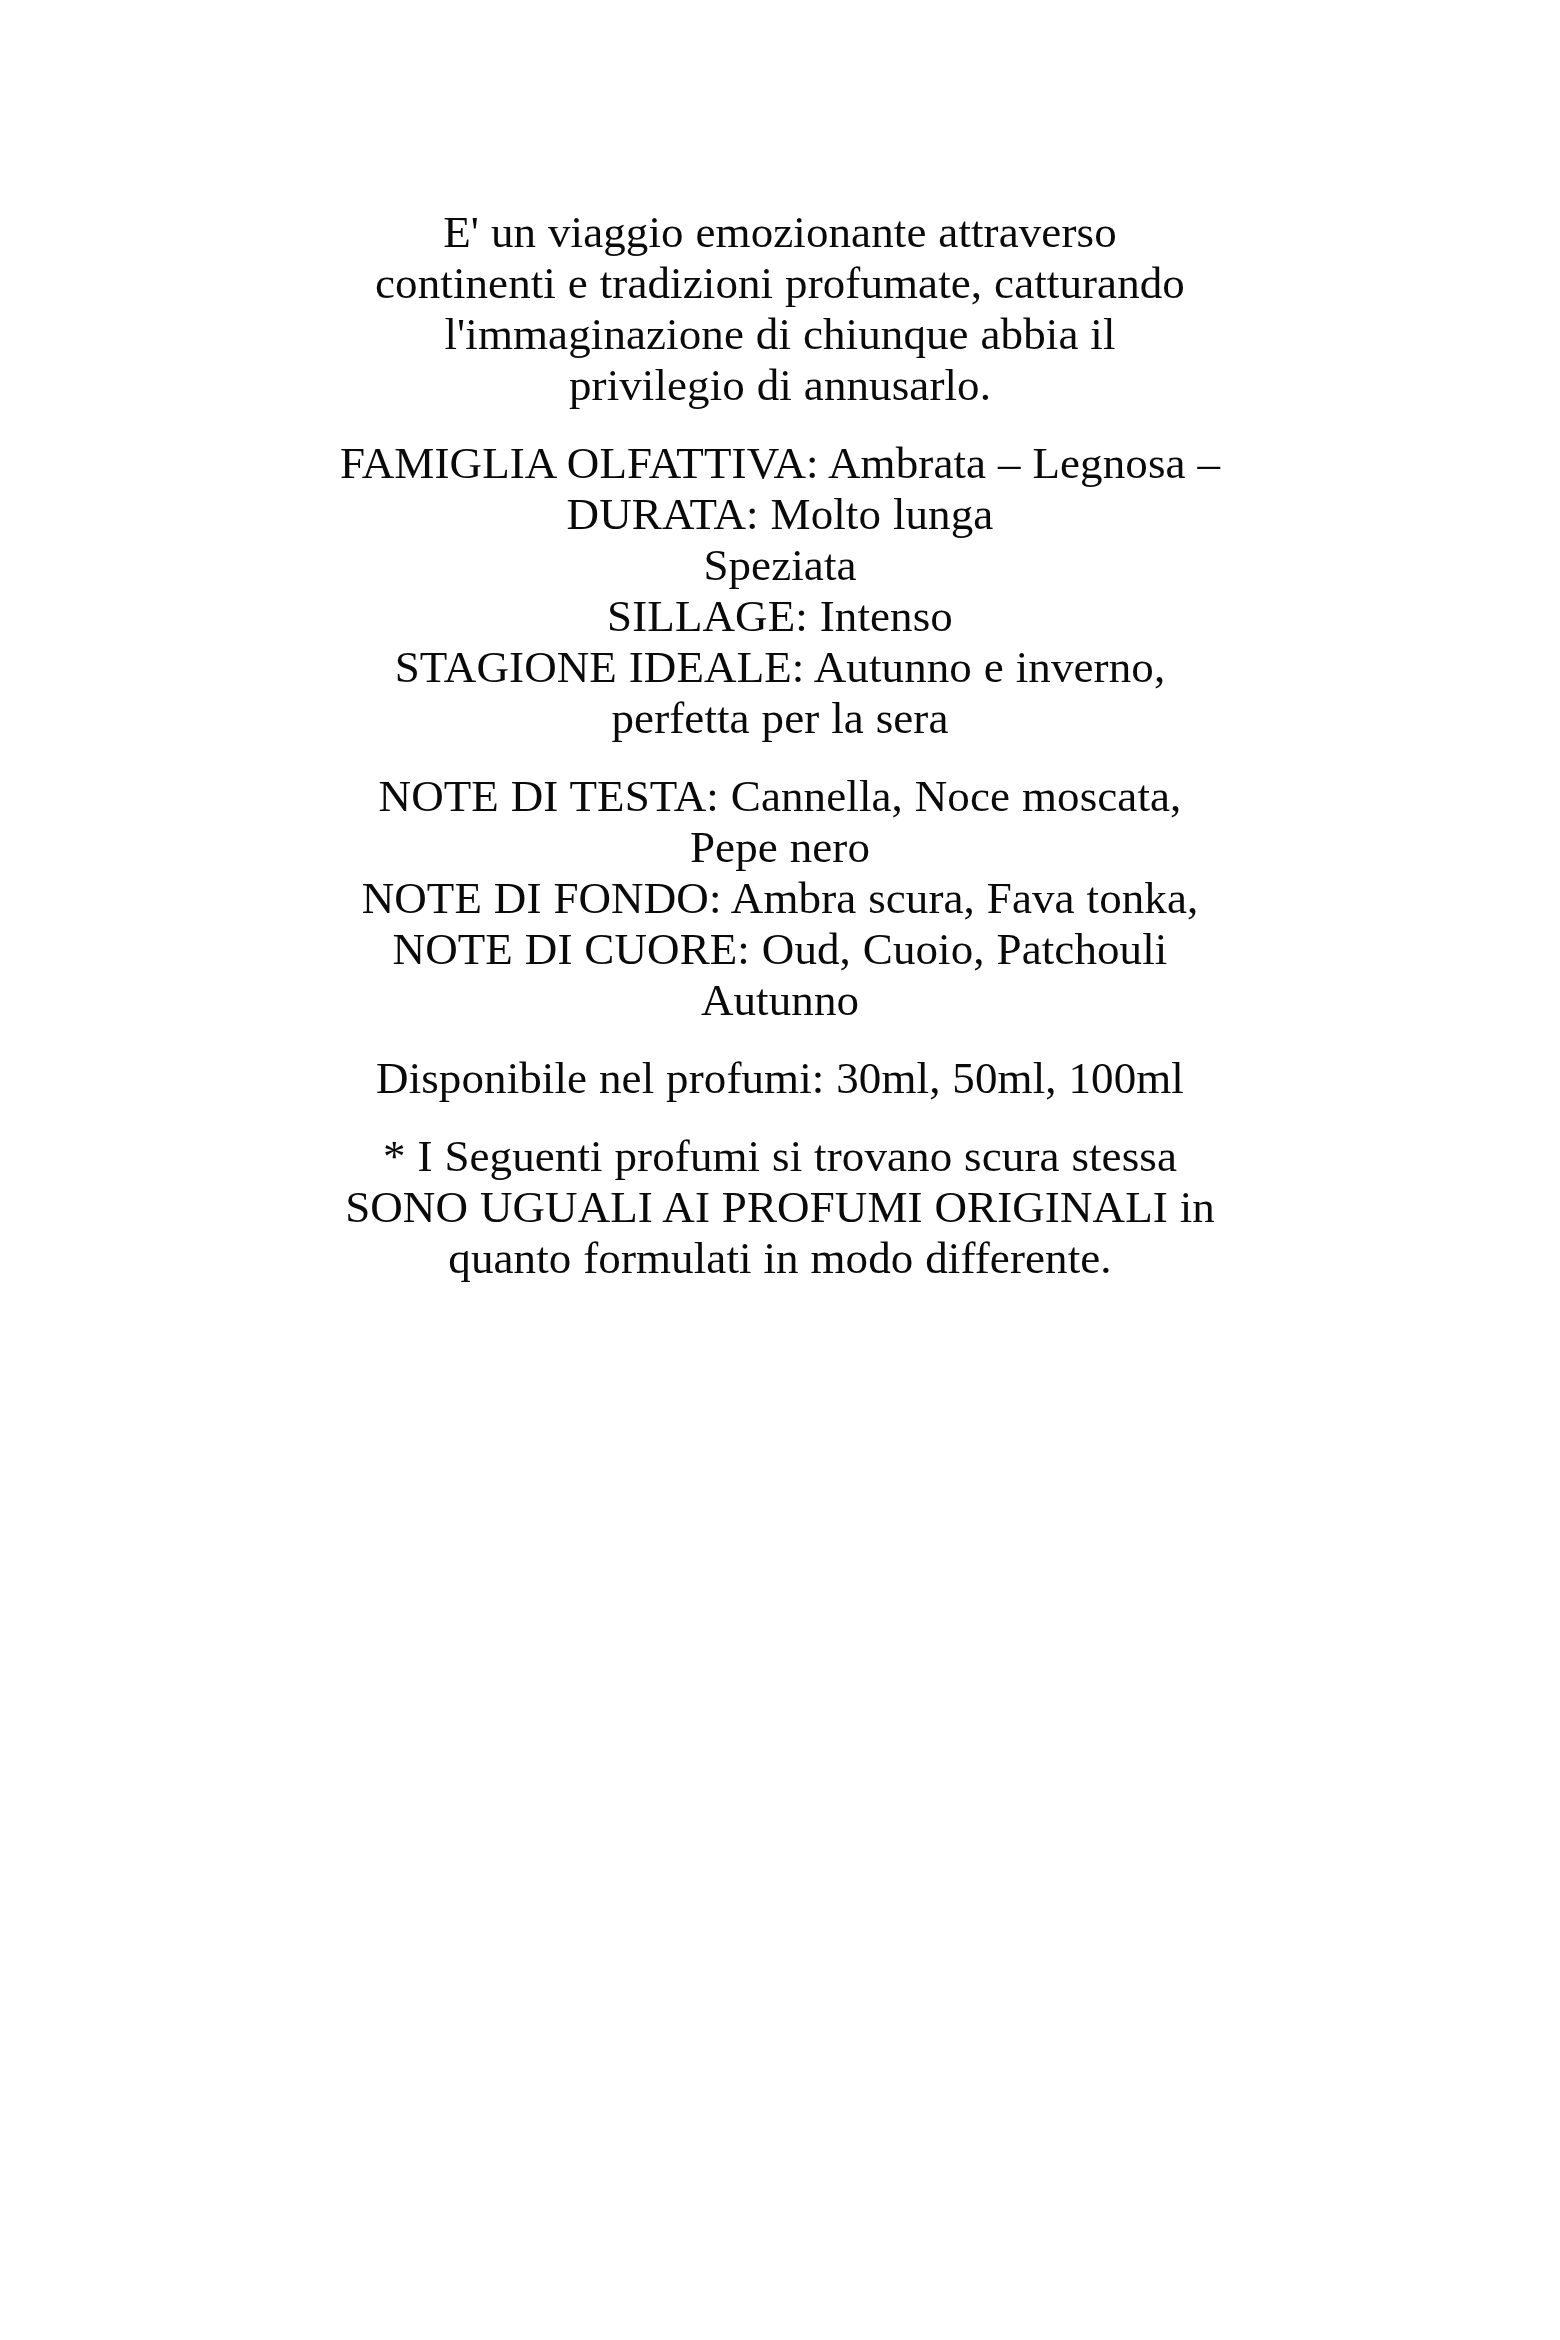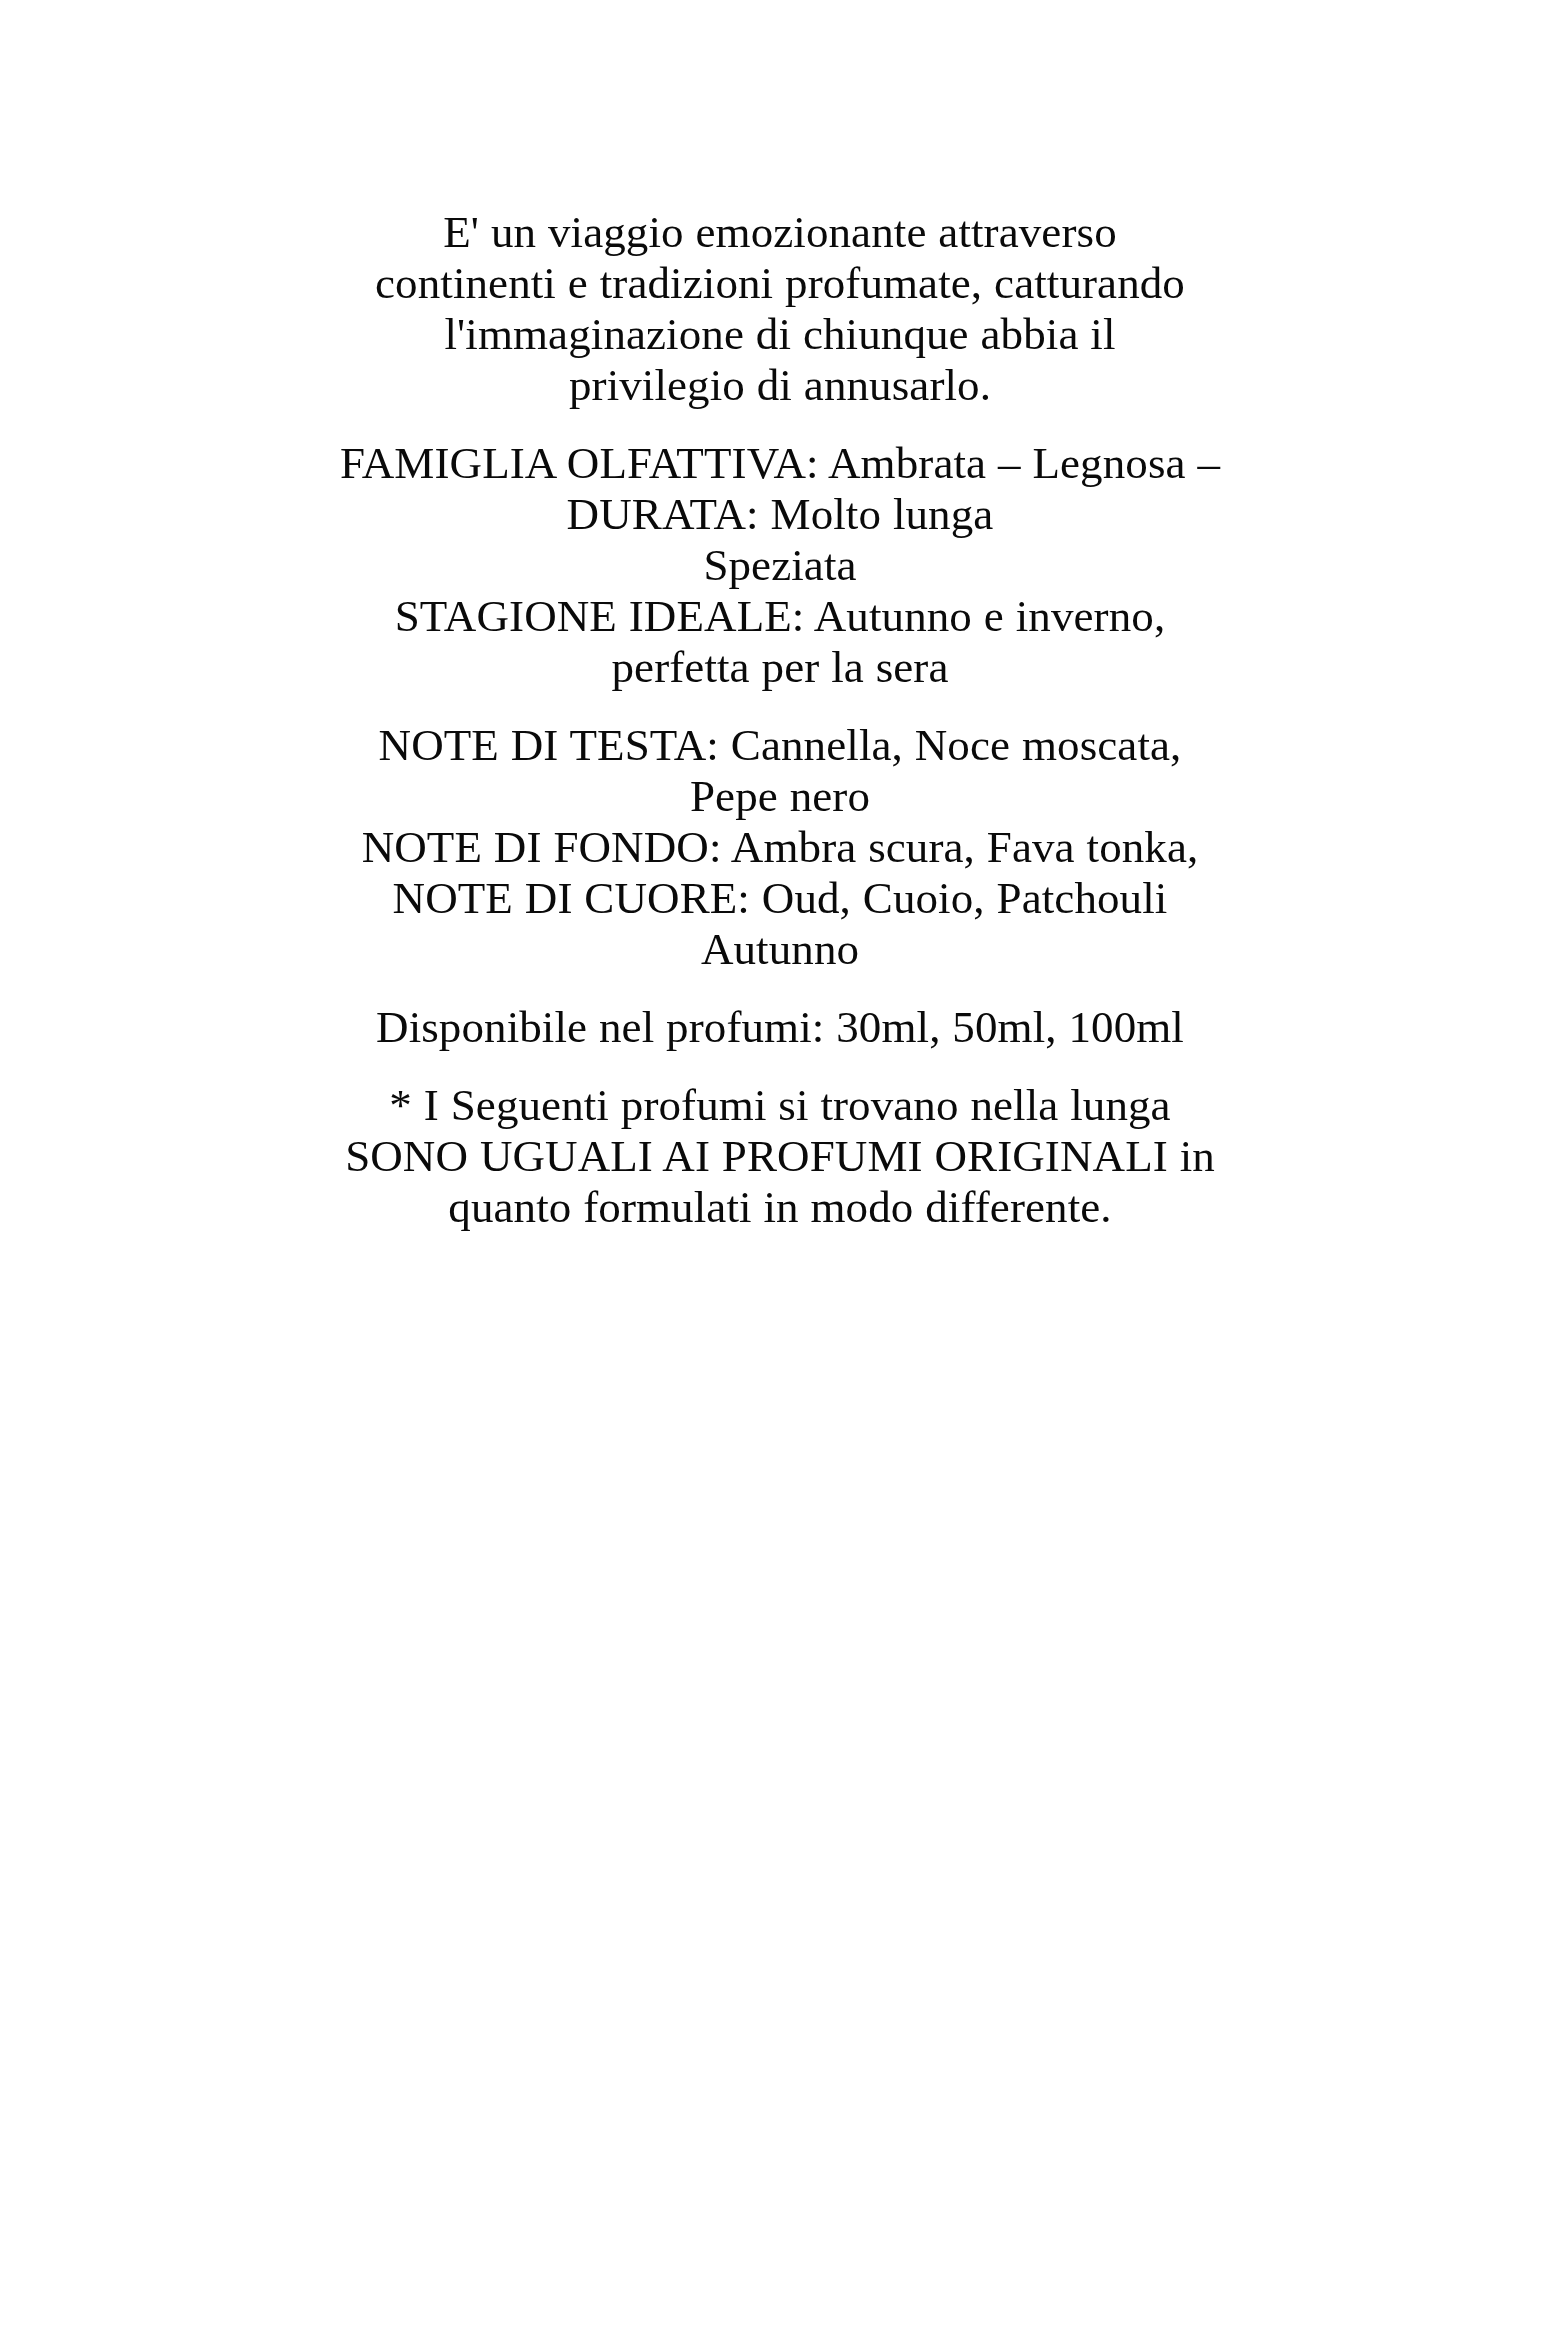--- a/index.html
+++ b/index.html
@@ -61,37 +61,38 @@
       <span class="line">E' un viaggio emozionante attraverso</span>
       <span class="line">continenti e tradizioni profumate, catturando</span>
       <span class="line">l'immaginazione di chiunque abbia il</span>
       <span class="line">privilegio di annusarlo.</span>
     </p>
 
     <p class="para">
       <span class="line">FAMIGLIA OLFATTIVA: Ambrata – Legnosa –</span>
       <span class="line">DURATA: Molto lunga</span>
       <span class="line">Speziata</span>
+      <span class="line">SILLAGE: Intenso</span>
       <span class="line">STAGIONE IDEALE: Autunno e inverno,</span>
       <span class="line">perfetta per la sera</span>
     </p>
 
     <p class="para">
       <span class="line">NOTE DI TESTA: Cannella, Noce moscata,</span>
       <span class="line">Pepe nero</span>
       <span class="line">NOTE DI FONDO: Ambra scura, Fava tonka,</span>
       <span class="line">NOTE DI CUORE: Oud, Cuoio, Patchouli</span>
       <span class="line">Autunno</span>
     </p>
 
     <p class="para">
       <span class="line">Disponibile nel profumi: 30ml, 50ml, 100ml</span>
     </p>
 
     <p class="para">
-      <span class="line">* I Seguenti profumi si trovano nella lunga</span>
+      <span class="line">* I Seguenti profumi si trovano scura stessa</span>
       <span class="line">SONO UGUALI AI PROFUMI ORIGINALI in</span>
       <span class="line">quanto formulati in modo differente.</span>
     </p>
 
   </div>
 </div>
 
 
 </body></html>

